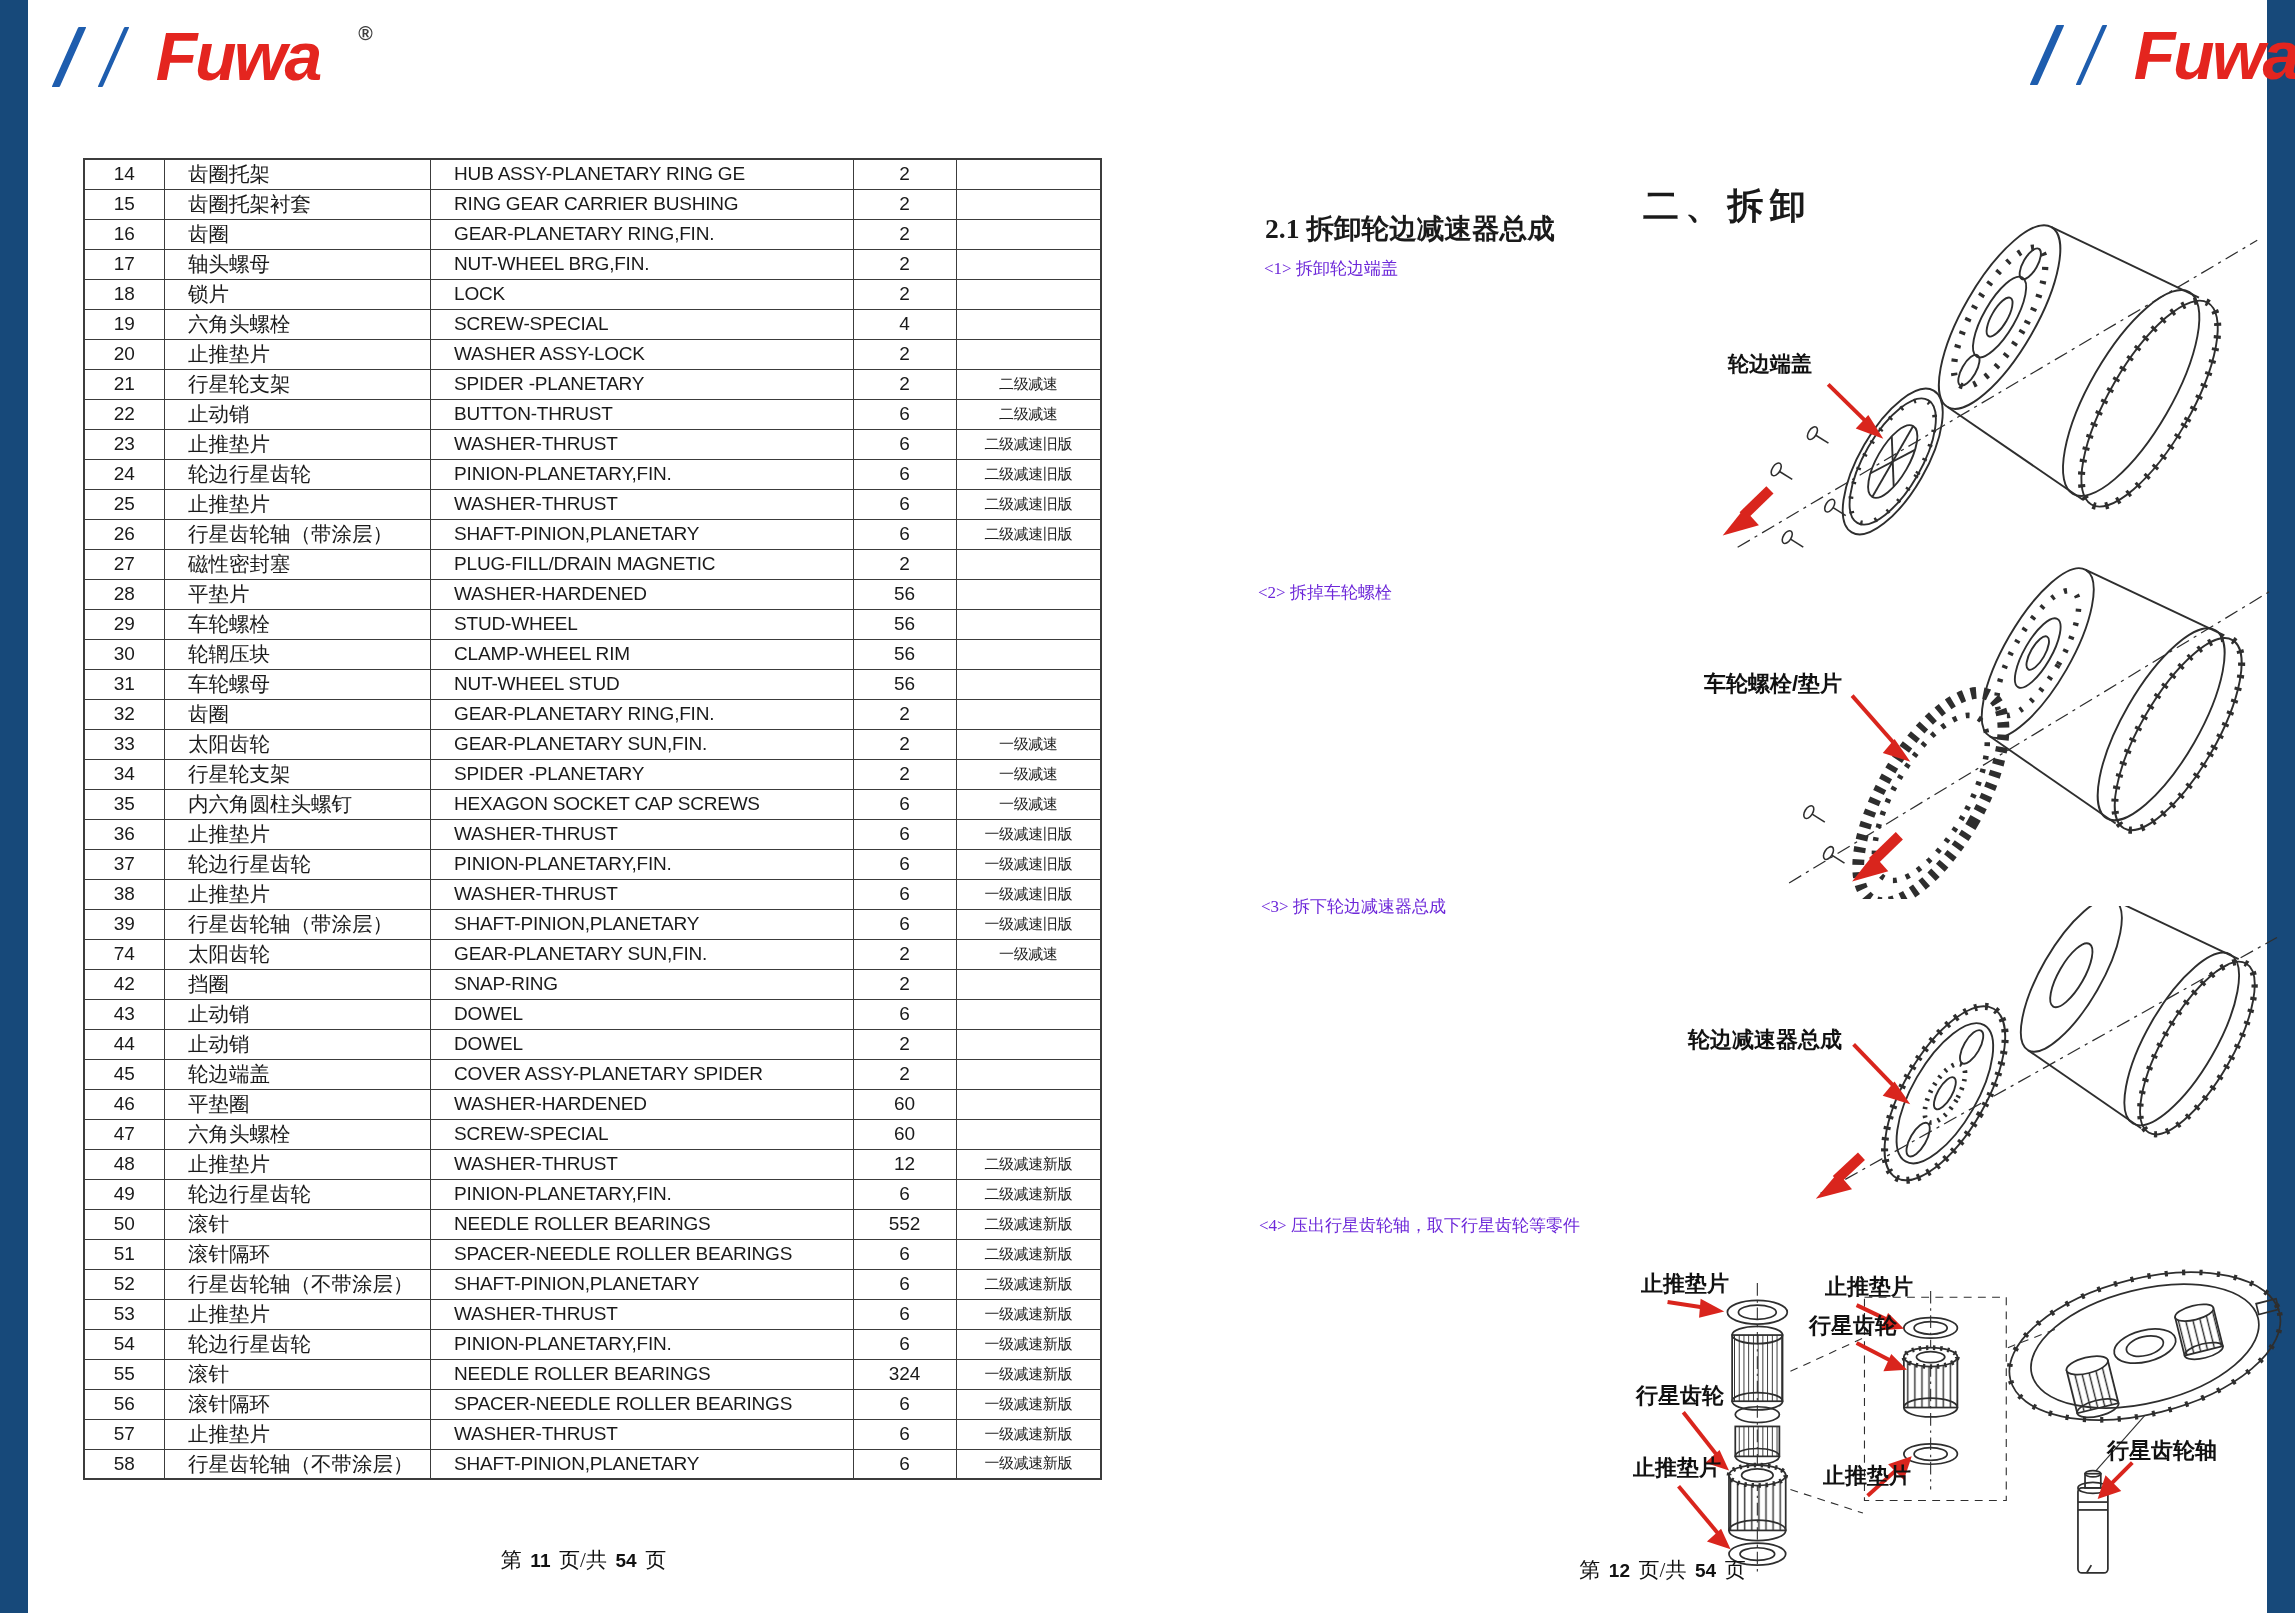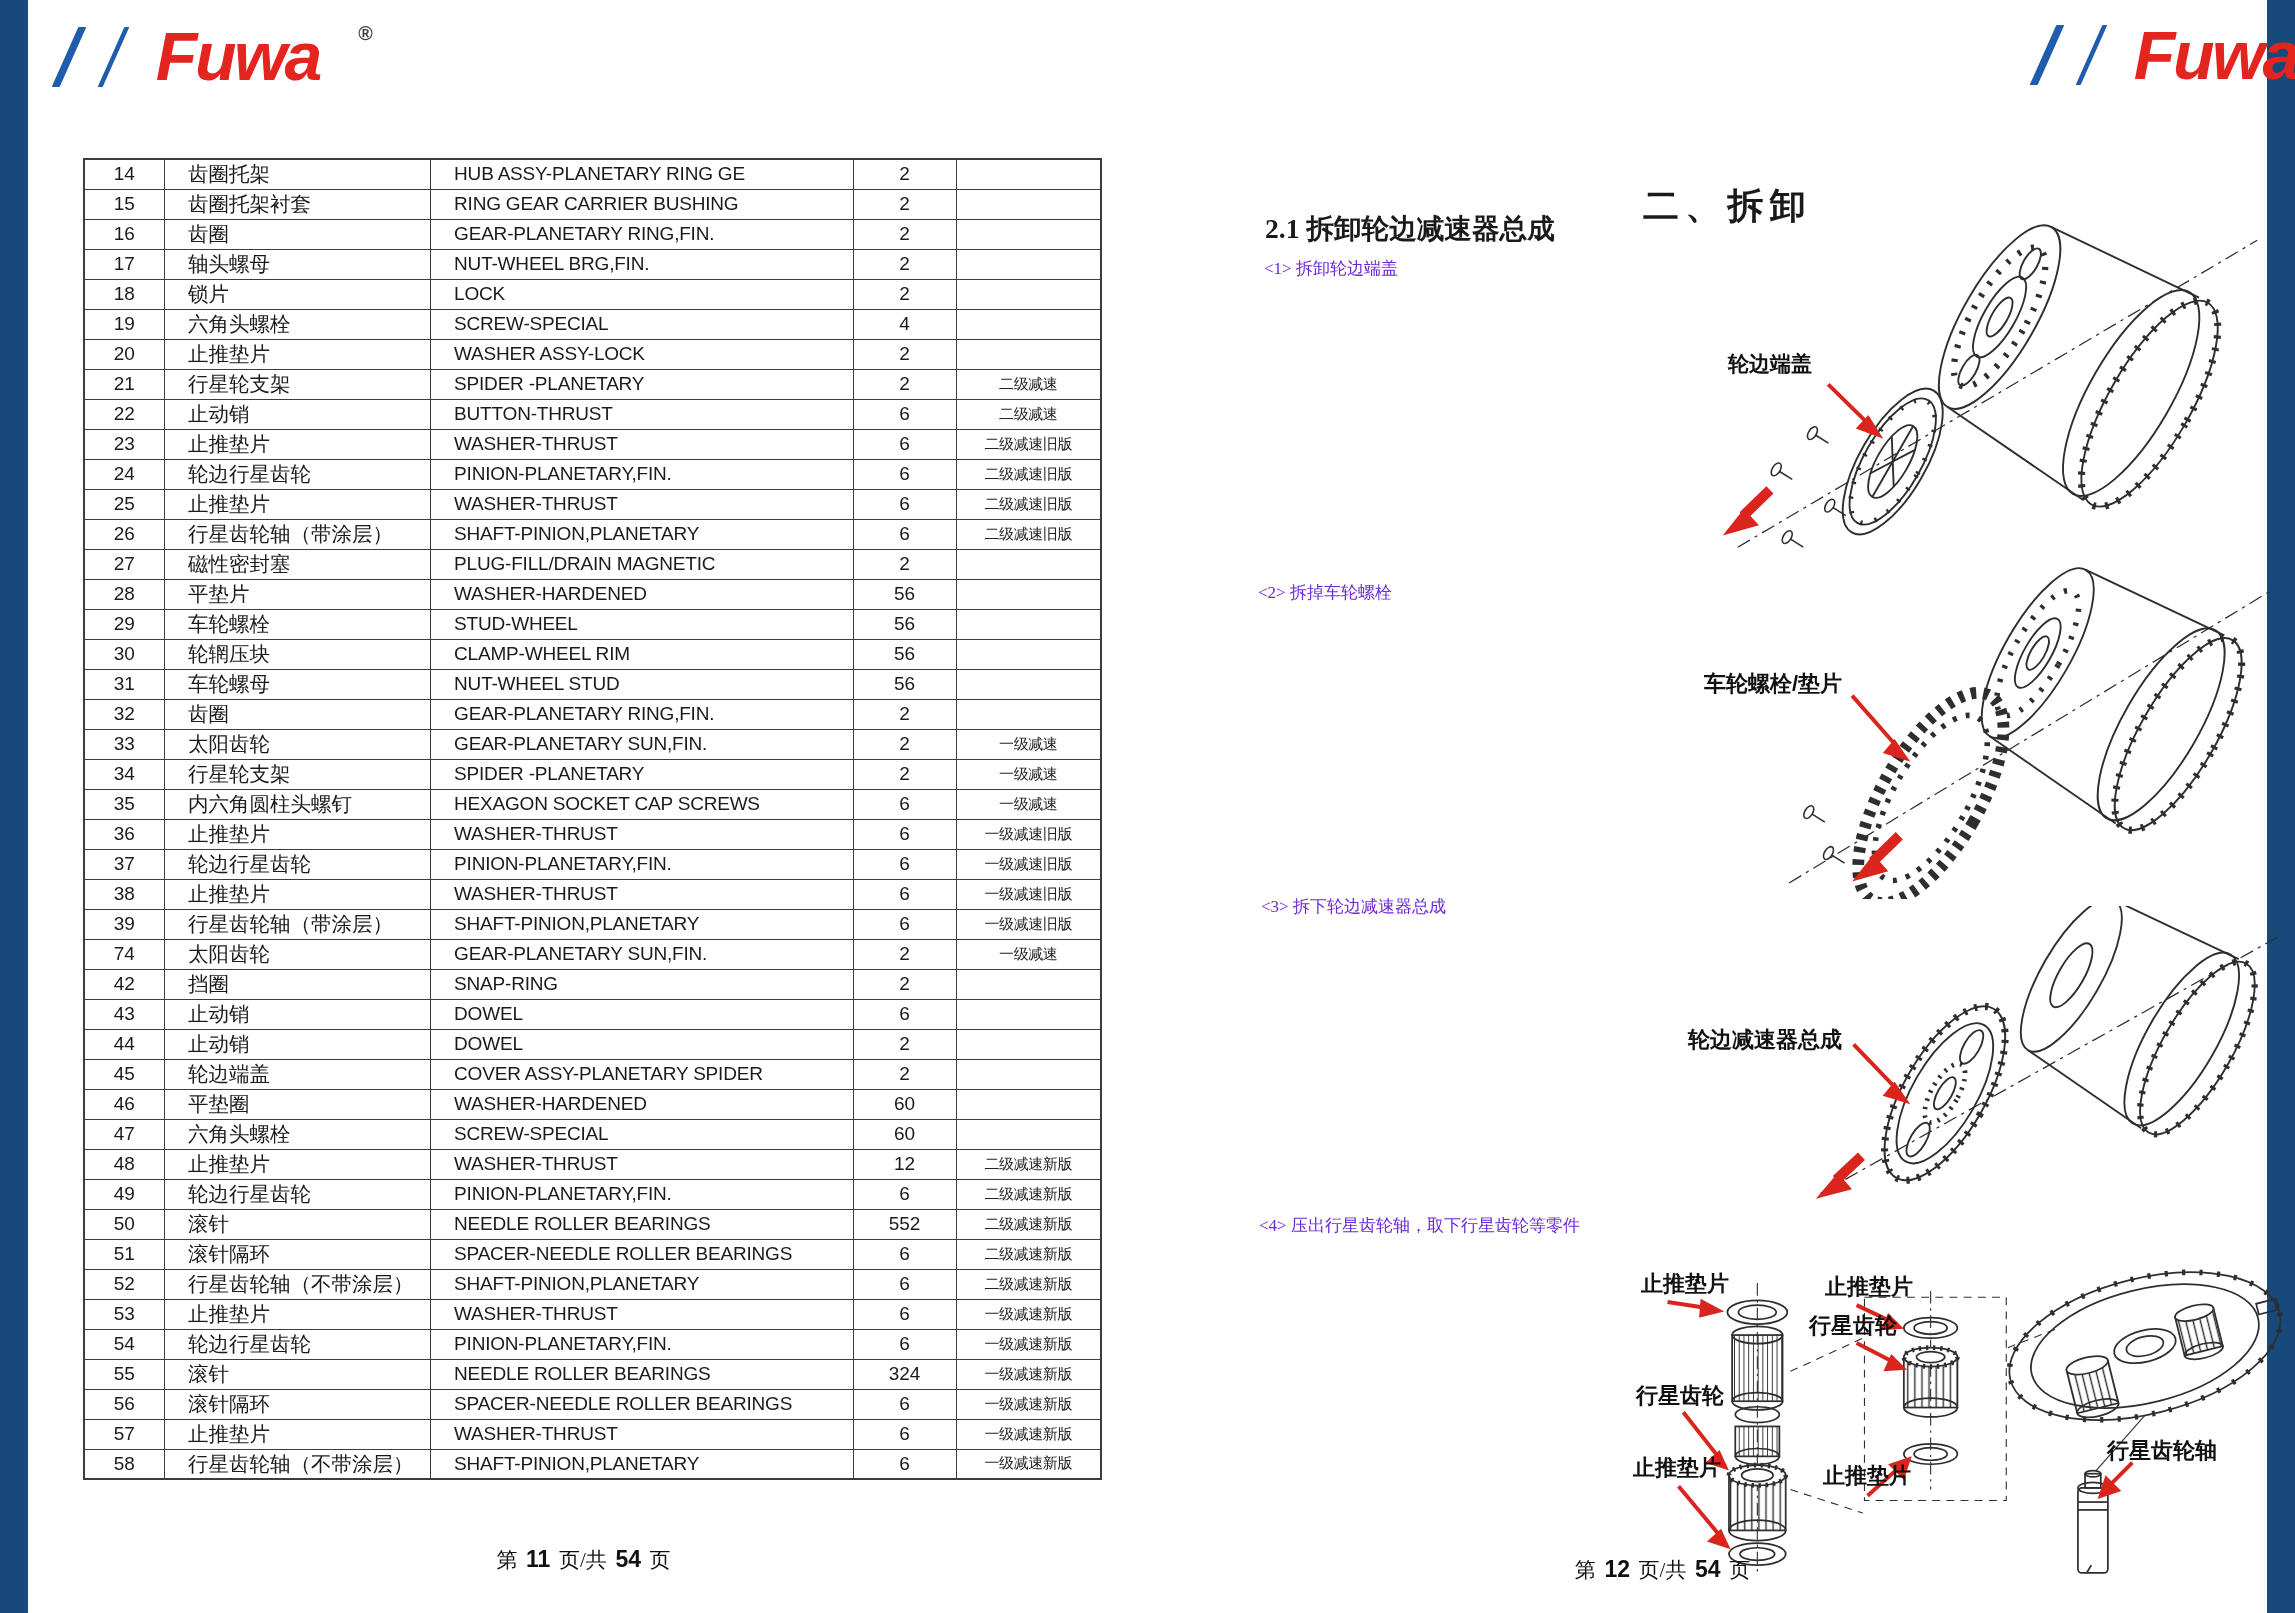--- a/index.html
+++ b/index.html
@@ -33,21 +33,21 @@
   .c-cn{width:266px;padding-left:23.6px !important;font-size:20.5px;font-family:"Liberation Serif",serif;}
   .c-en{width:423px;padding-left:23.6px !important;font-size:19px;letter-spacing:-0.2px;}
   .c-qty{width:103px;text-align:center;font-size:19px;}
   .c-note{width:145px;text-align:center;font-size:15px;color:#222;
     font-family:"Liberation Serif",serif;letter-spacing:-0.4px;}
 
   
   .footer{position:absolute;font-size:21px;font-family:"Liberation Serif",serif;color:#111;}
   .footer-left{left:83px;width:1001px;top:1546px;text-align:center;}
   .footer-right{left:1229px;width:867px;top:1556px;text-align:center;}
-  .footer b{margin:0 7px;font-family:"Liberation Sans",sans-serif;font-size:23px;}
+  .footer b{margin:0 7px;font-family:"Liberation Sans",sans-serif;font-size:19px;}
   .footer span{margin:0 1.6px;}
 
   
   .title{position:absolute;left:1491px;top:142px;width:473px;text-align:center;
     font-size:36px;font-weight:bold;letter-spacing:6.3px;font-family:"Liberation Serif",serif;margin-top:40px;}
   .section{position:absolute;left:1229px;top:210px;font-size:27.6px;font-weight:bold;
     font-family:"Liberation Serif",serif;margin-left:36px;}
   .step{position:absolute;font-size:17px;font-family:"Liberation Serif",serif;color:#6d28d9;}
   .step-1{left:1264px;top:257px;} .step-2{left:1258px;top:581px;}
   .step-3{left:1261px;top:895px;} .step-4{left:1259px;top:1214px;}

